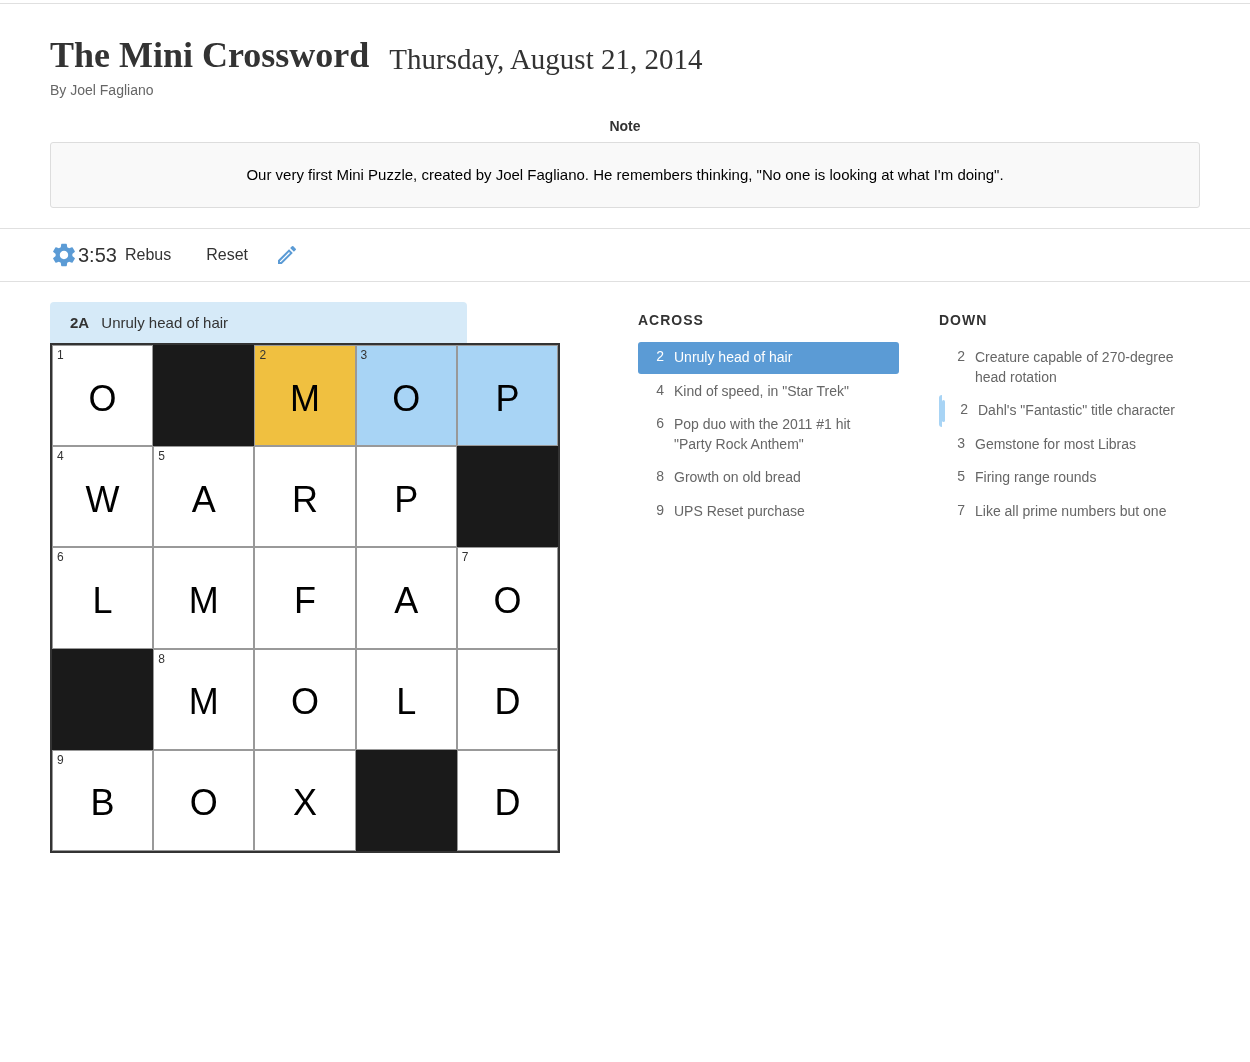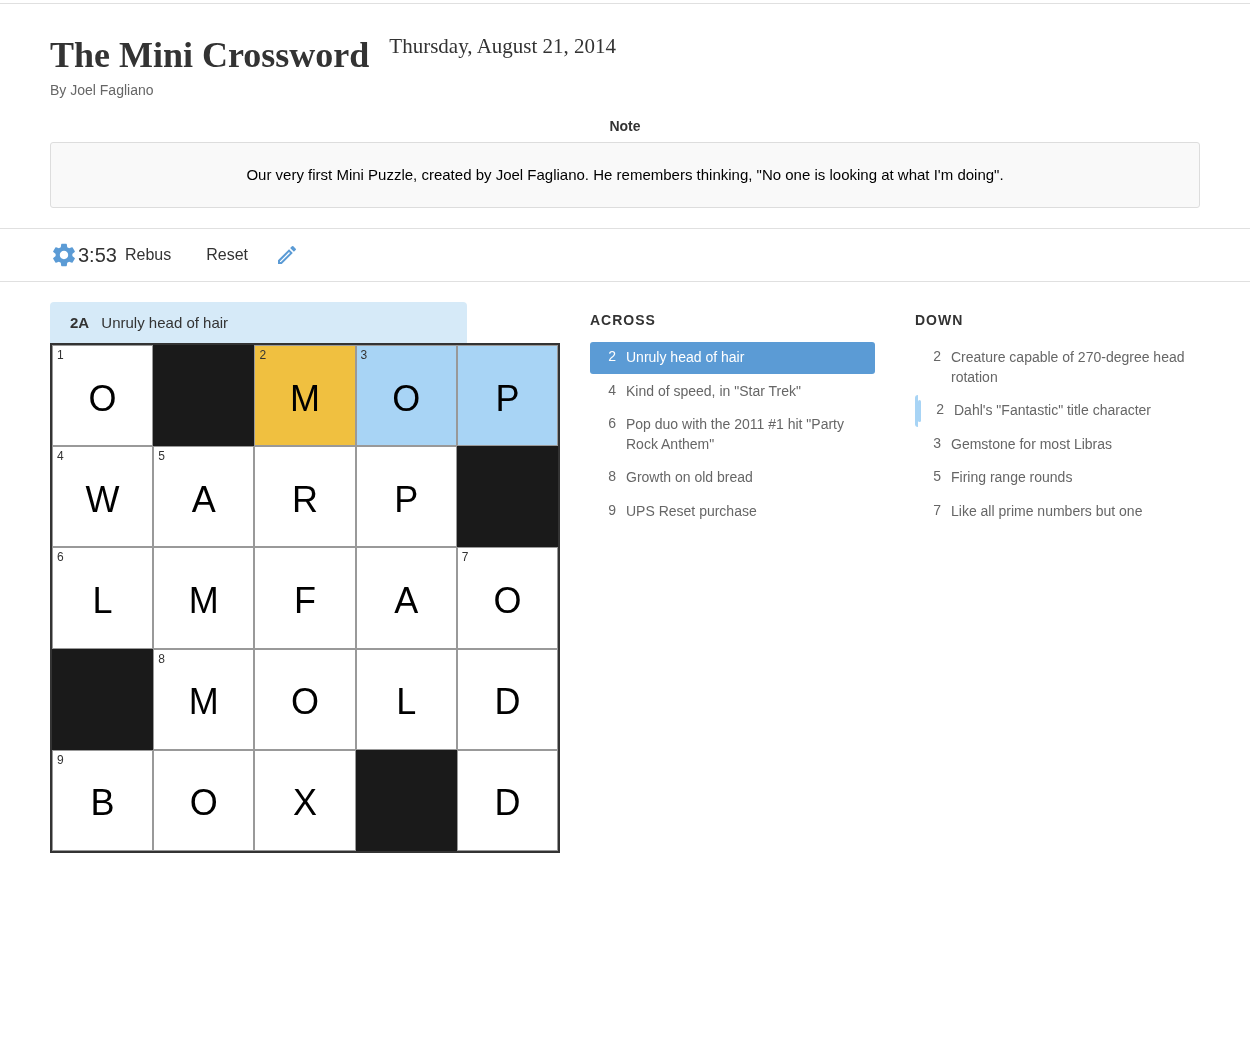--- a/index.html
+++ b/index.html
@@ -14,32 +14,32 @@
       background: #fff;
       border-bottom: 1px solid #e0e0e0;
     }
 
     .header {
       padding: 30px 50px 10px 50px;
     }
 
     .header-title-row {
       display: flex;
-      align-items: flex-start;
+      align-items: flex-end;
       gap: 20px;
     }
 
     .title {
       font-size: 36px;
       font-weight: 900;
       font-family: Georgia, serif;
     }
 
     .date {
-      font-size: 21px;
+      font-size: 29px;
       font-weight: 400;
       color: #333;
     }
 
     .byline {
       font-size: 14px;
       color: #666;
       margin-top: 6px;
       font-family: Arial, sans-serif;
     }
@@ -200,20 +200,21 @@
       color: #000;
       margin-top: 6px;
     }
 
     
     .clues-area {
       display: flex;
       gap: 40px;
       flex: 1;
       padding-top: 10px;
+      margin-left: 48px;
     }
 
     .clue-column {
       flex: 1;
     }
 
     .clue-column-title {
       font-size: 14px;
       font-weight: bold;
       font-family: Arial, sans-serif;

